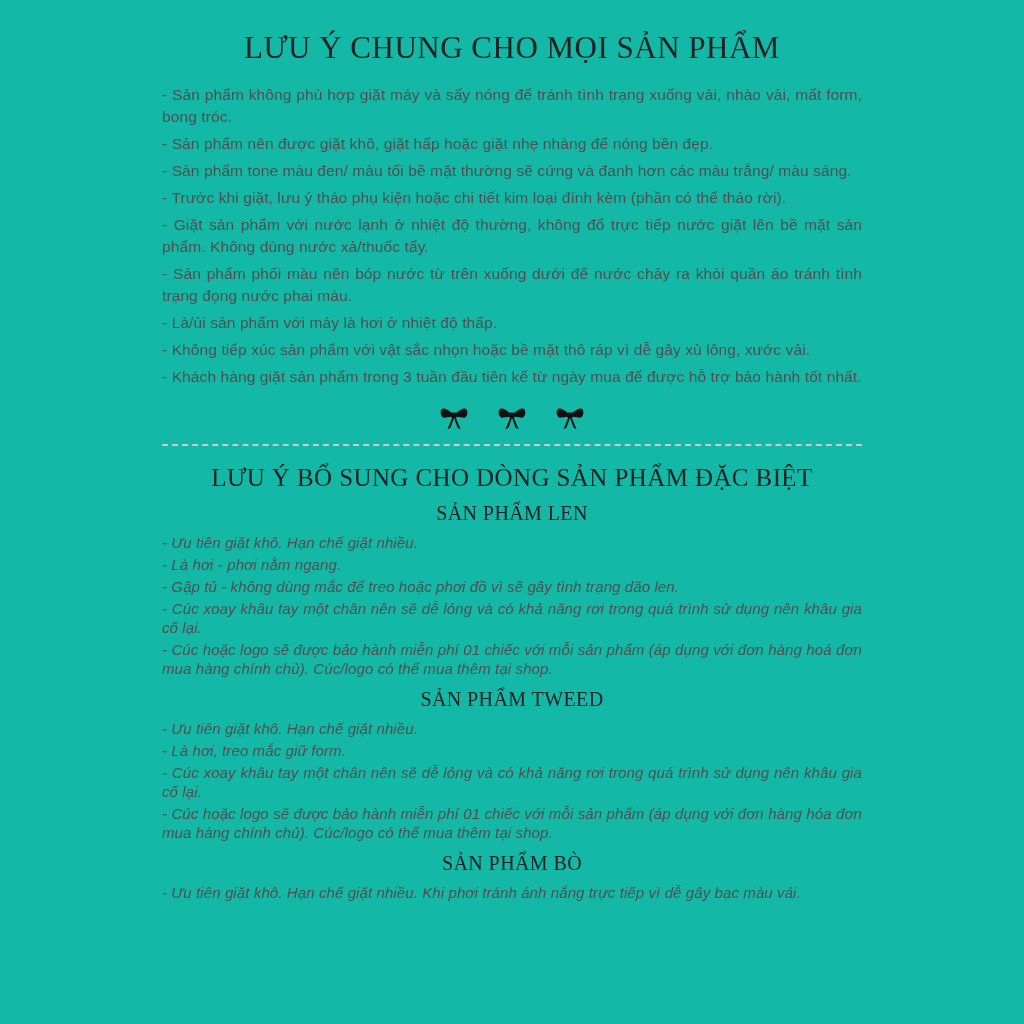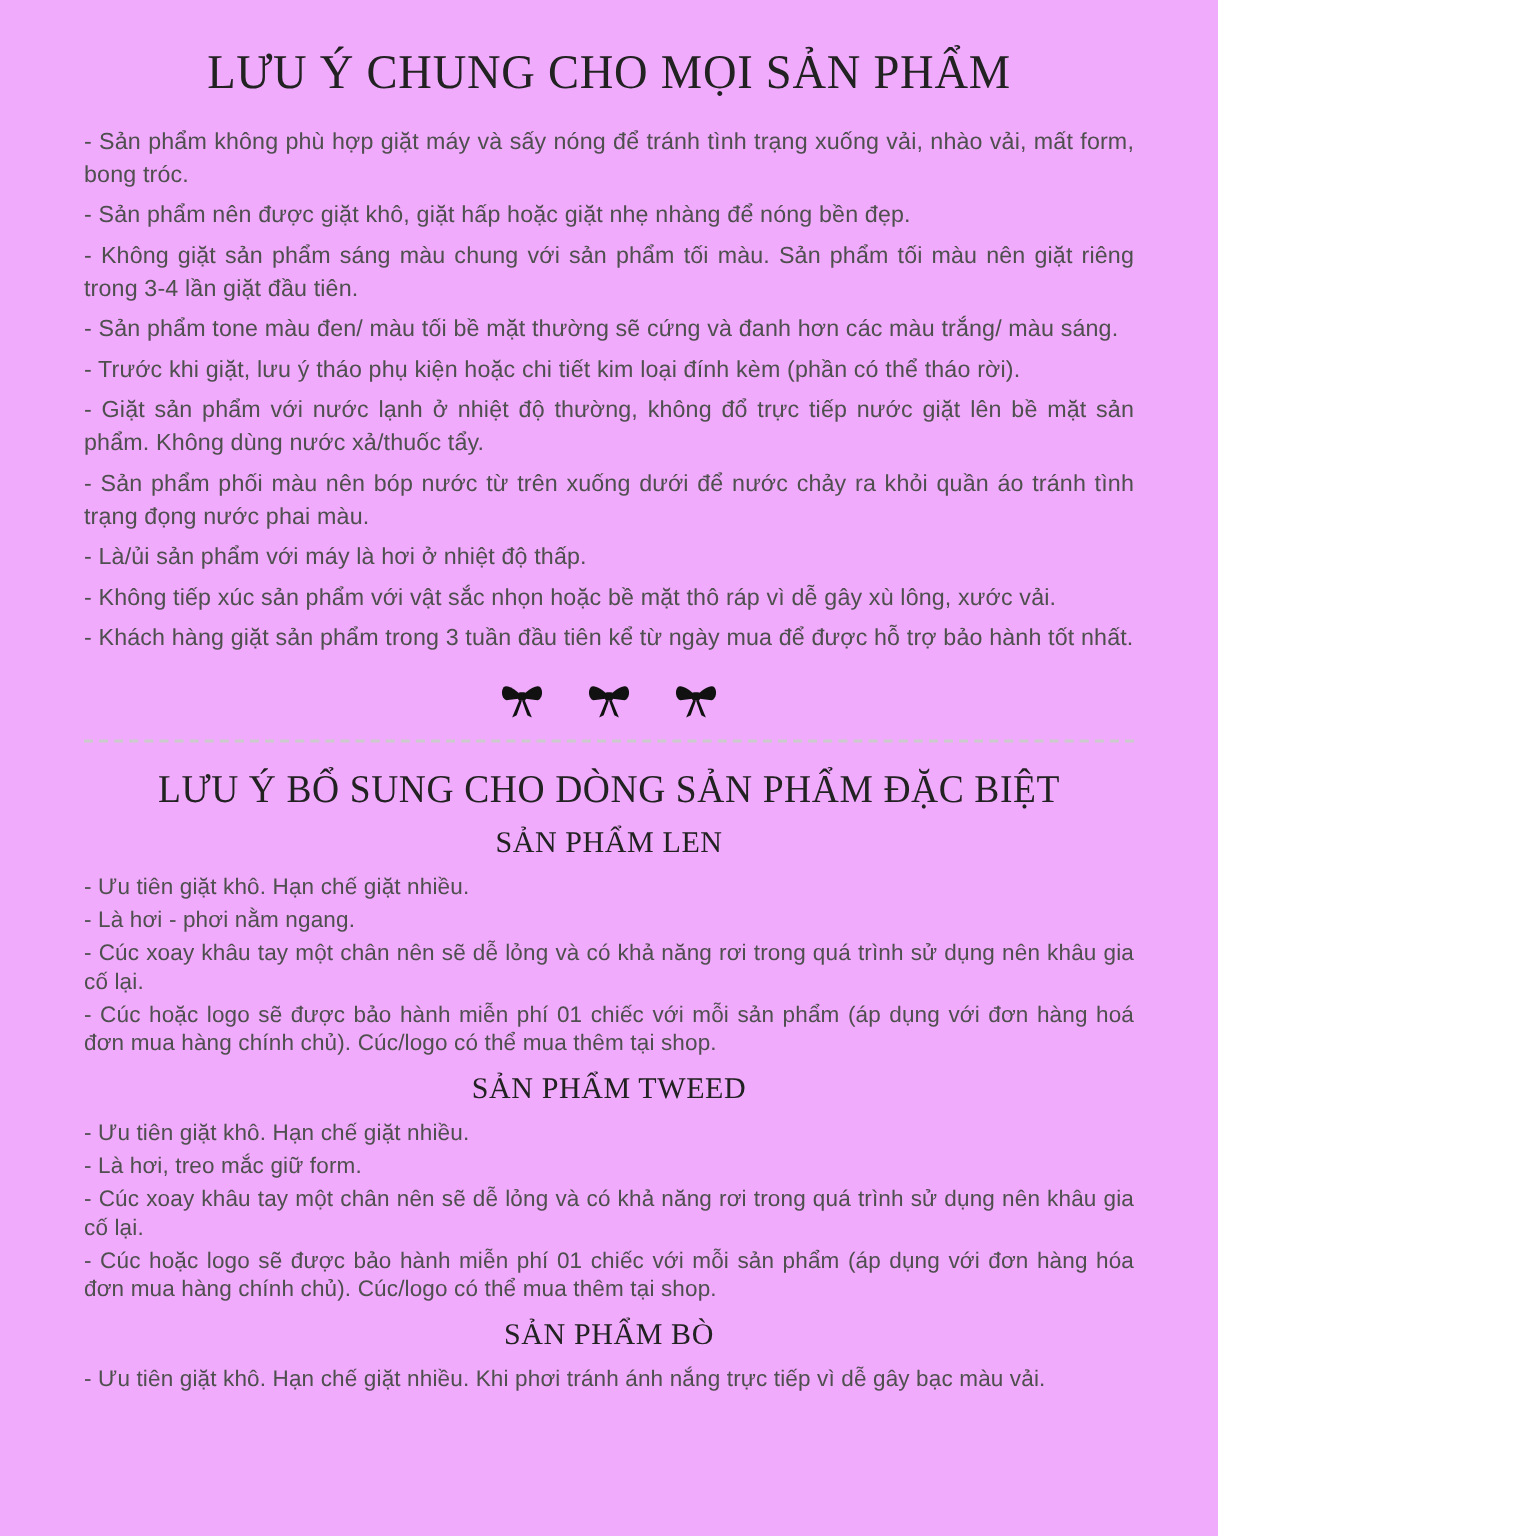--- a/index.html
+++ b/index.html
@@ -4,22 +4,22 @@
 <style>
   * { box-sizing: border-box; }
   html, body {
     margin: 0; padding: 0;
     width: 1024px; height: 1024px;
     background: #ffffff;
     font-family: "Liberation Sans", sans-serif;
     overflow: hidden;
   }
   .page {
-    width: 812px; height: 1024px;
-    background: #f0abfc;
+    width: 1024px; height: 1024px;
+    background: #14b8a6;
     position: relative;
   }
   .content {
     width: 700px;
     margin: 0 auto;
     padding-top: 30px;
   }
   .main-title {
     font-family: "Liberation Serif", serif;
     font-weight: 500;
@@ -70,34 +70,34 @@
     text-align: center;
     margin: 10px 0 8px 0;
   }
   .bullets-special p {
     font-size: 15px;
     line-height: 19px;
     margin: 0 0 3px 0;
     text-align: justify;
     color: #4f4f4f;
     letter-spacing: 0.1px;
+    font-style: italic;
   }
 </style>
 </head>
 <body>
 
 <div class="page">
   <div class="content">
 
     <h1 class="main-title">LƯU Ý CHUNG CHO MỌI SẢN PHẨM</h1>
 
     <div class="bullets-general">
       <p>- Sản phẩm không phù hợp giặt máy và sấy nóng để tránh tình trạng xuống vải, nhào vải, mất form, bong tróc.</p>
       <p>- Sản phẩm nên được giặt khô, giặt hấp hoặc giặt nhẹ nhàng để nóng bền đẹp.</p>
-      <p>- Không giặt sản phẩm sáng màu chung với sản phẩm tối màu. Sản phẩm tối màu nên giặt riêng trong 3-4 lần giặt đầu tiên.</p>
       <p>- Sản phẩm tone màu đen/ màu tối bề mặt thường sẽ cứng và đanh hơn các màu trắng/ màu sáng.</p>
       <p>- Trước khi giặt, lưu ý tháo phụ kiện hoặc chi tiết kim loại đính kèm (phần có thể tháo rời).</p>
       <p>- Giặt sản phẩm với nước lạnh ở nhiệt độ thường, không đổ trực tiếp nước giặt lên bề mặt sản phẩm. Không dùng nước xả/thuốc tẩy.</p>
       <p>- Sản phẩm phối màu nên bóp nước từ trên xuống dưới để nước chảy ra khỏi quần áo tránh tình trạng đọng nước phai màu.</p>
       <p>- Là/ủi sản phẩm với máy là hơi ở nhiệt độ thấp.</p>
       <p>- Không tiếp xúc sản phẩm với vật sắc nhọn hoặc bề mặt thô ráp vì dễ gây xù lông, xước vải.</p>
       <p>- Khách hàng giặt sản phẩm trong 3 tuần đầu tiên kể từ ngày mua để được hỗ trợ bảo hành tốt nhất.</p>
     </div>
 
     <div class="bow-row">
@@ -131,20 +131,21 @@
     </div>
 
     <hr class="dashed-divider">
 
     <h2 class="special-title">LƯU Ý BỔ SUNG CHO DÒNG SẢN PHẨM ĐẶC BIỆT</h2>
 
     <h3 class="sub-title">SẢN PHẨM LEN</h3>
     <div class="bullets-special">
       <p>- Ưu tiên giặt khô. Hạn chế giặt nhiều.</p>
       <p>- Là hơi - phơi nằm ngang.</p>
+      <p>- Gập tủ - không dùng mắc để treo hoặc phơi đồ vì sẽ gây tình trạng dão len.</p>
       <p>- Cúc xoay khâu tay một chân nên sẽ dễ lỏng và có khả năng rơi trong quá trình sử dụng nên khâu gia cố lại.</p>
       <p>- Cúc hoặc logo sẽ được bảo hành miễn phí 01 chiếc với mỗi sản phẩm (áp dụng với đơn hàng hoá đơn mua hàng chính chủ). Cúc/logo có thể mua thêm tại shop.</p>
     </div>
 
     <h3 class="sub-title">SẢN PHẨM TWEED</h3>
     <div class="bullets-special">
       <p>- Ưu tiên giặt khô. Hạn chế giặt nhiều.</p>
       <p>- Là hơi, treo mắc giữ form.</p>
       <p>- Cúc xoay khâu tay một chân nên sẽ dễ lỏng và có khả năng rơi trong quá trình sử dụng nên khâu gia cố lại.</p>
       <p>- Cúc hoặc logo sẽ được bảo hành miễn phí 01 chiếc với mỗi sản phẩm (áp dụng với đơn hàng hóa đơn mua hàng chính chủ). Cúc/logo có thể mua thêm tại shop.</p>

